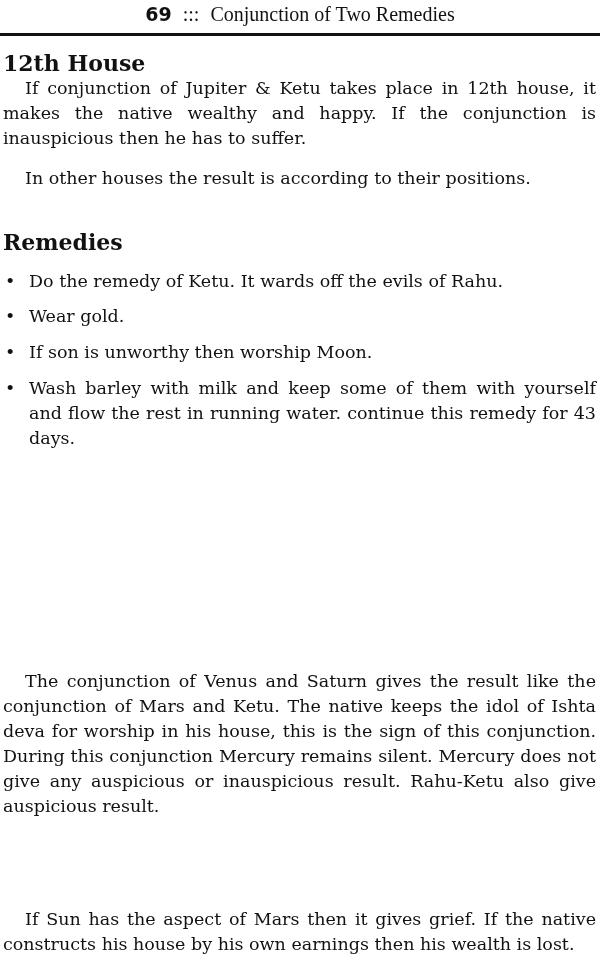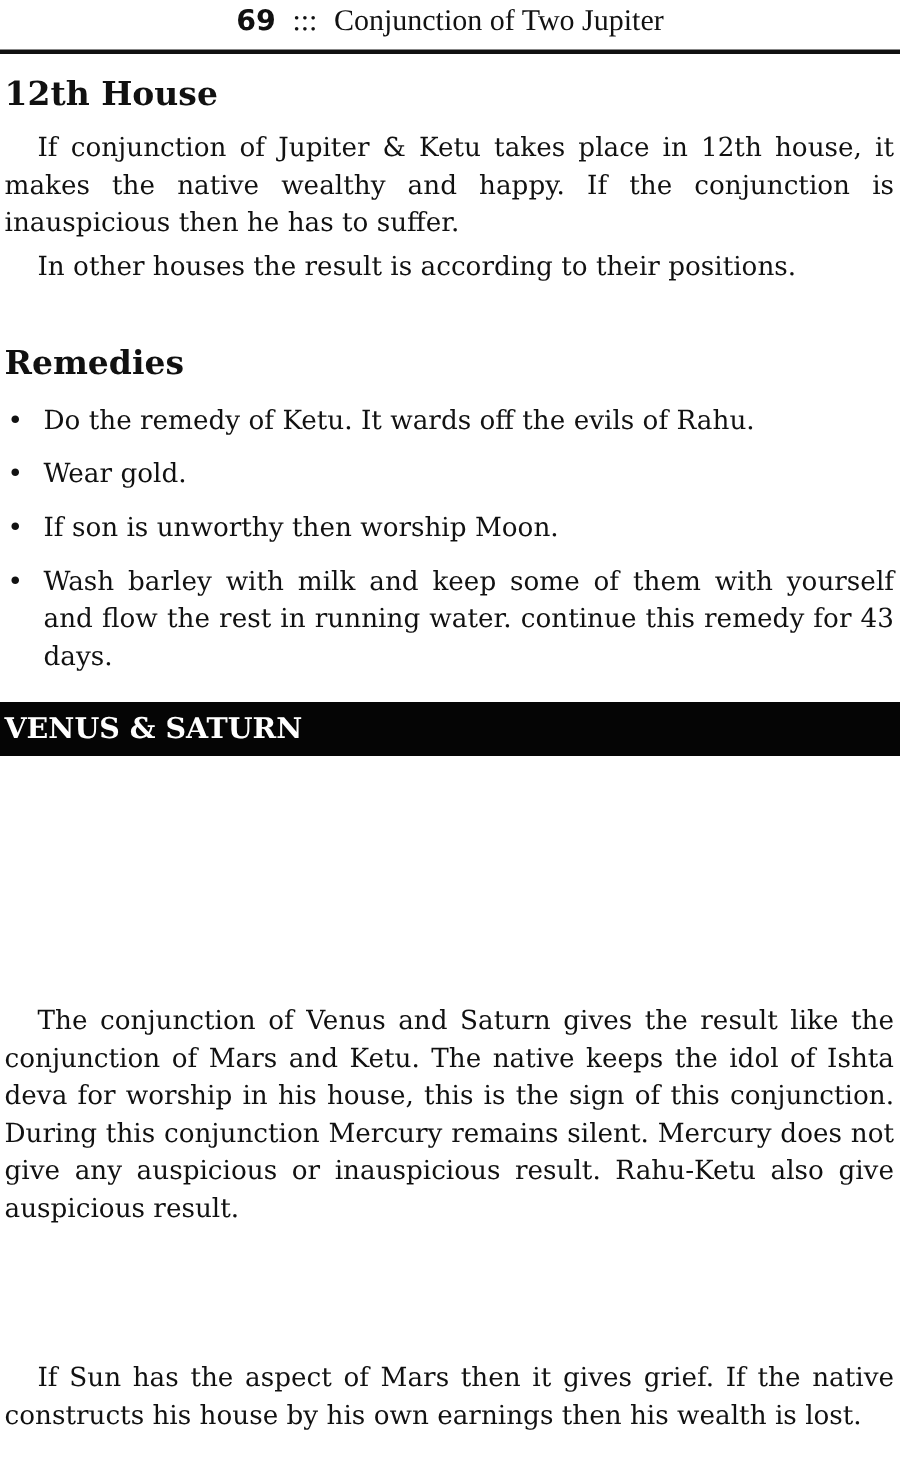--- a/index.html
+++ b/index.html
@@ -47,26 +47,26 @@
   }
 </style>
 </head>
 <body>
 
 <div class="page">
 
   <div class="header">
     <span class="num">69</span>
     <span class="sep">:::</span>
-    <span>Conjunction of Two Jupiter</span>
+    <span>Conjunction of Two Remedies</span>
   </div>
   <div class="rule"></div>
 
   <div class="sub-heading" style="top:50px;">12th House</div>
-  <div class="para indent" style="top:87px;">If conjunction of Jupiter &amp; Ketu takes place in 12th house, it makes the native wealthy and happy. If the conjunction is inauspicious then he has to suffer.</div>
+  <div class="para indent" style="top:76px;">If conjunction of Jupiter &amp; Ketu takes place in 12th house, it makes the native wealthy and happy. If the conjunction is inauspicious then he has to suffer.</div>
   <div class="para indent" style="top:166px;">In other houses the result is according to their positions.</div>
 
   <div class="sub-heading" style="top:229px;">Remedies</div>
 
   <div class="bullet" style="top:269px;">
     <span class="dot">•</span>
     <span class="txt">Do the remedy of Ketu. It wards off the evils of Rahu.</span>
   </div>
   <div class="bullet" style="top:304px;">
     <span class="dot">•</span>
@@ -74,18 +74,17 @@
   </div>
   <div class="bullet" style="top:340px;">
     <span class="dot">•</span>
     <span class="txt">If son is unworthy then worship Moon.</span>
   </div>
   <div class="bullet" style="top:376px;">
     <span class="dot">•</span>
     <span class="txt">Wash barley with milk and keep some of them with yourself and flow the rest in running water. continue this remedy for 43 days.</span>
   </div>
 
-  <div class="section-bar">VENUS &amp; SATURN</div>
 
   <div class="para indent" style="top:637px;margin-top:32px;">The conjunction of Venus and Saturn gives the result like the conjunction of Mars and Ketu. The native keeps the idol of Ishta deva for worship in his house, this is the sign of this conjunction. During this conjunction Mercury remains silent. Mercury does not give any auspicious or inauspicious result. Rahu-Ketu also give auspicious result.</div>
   <div class="para indent" style="top:907px;">If Sun has the aspect of Mars then it gives grief. If the native constructs his house by his own earnings then his wealth is lost.</div>
 
 </div>
 
 </body></html>

